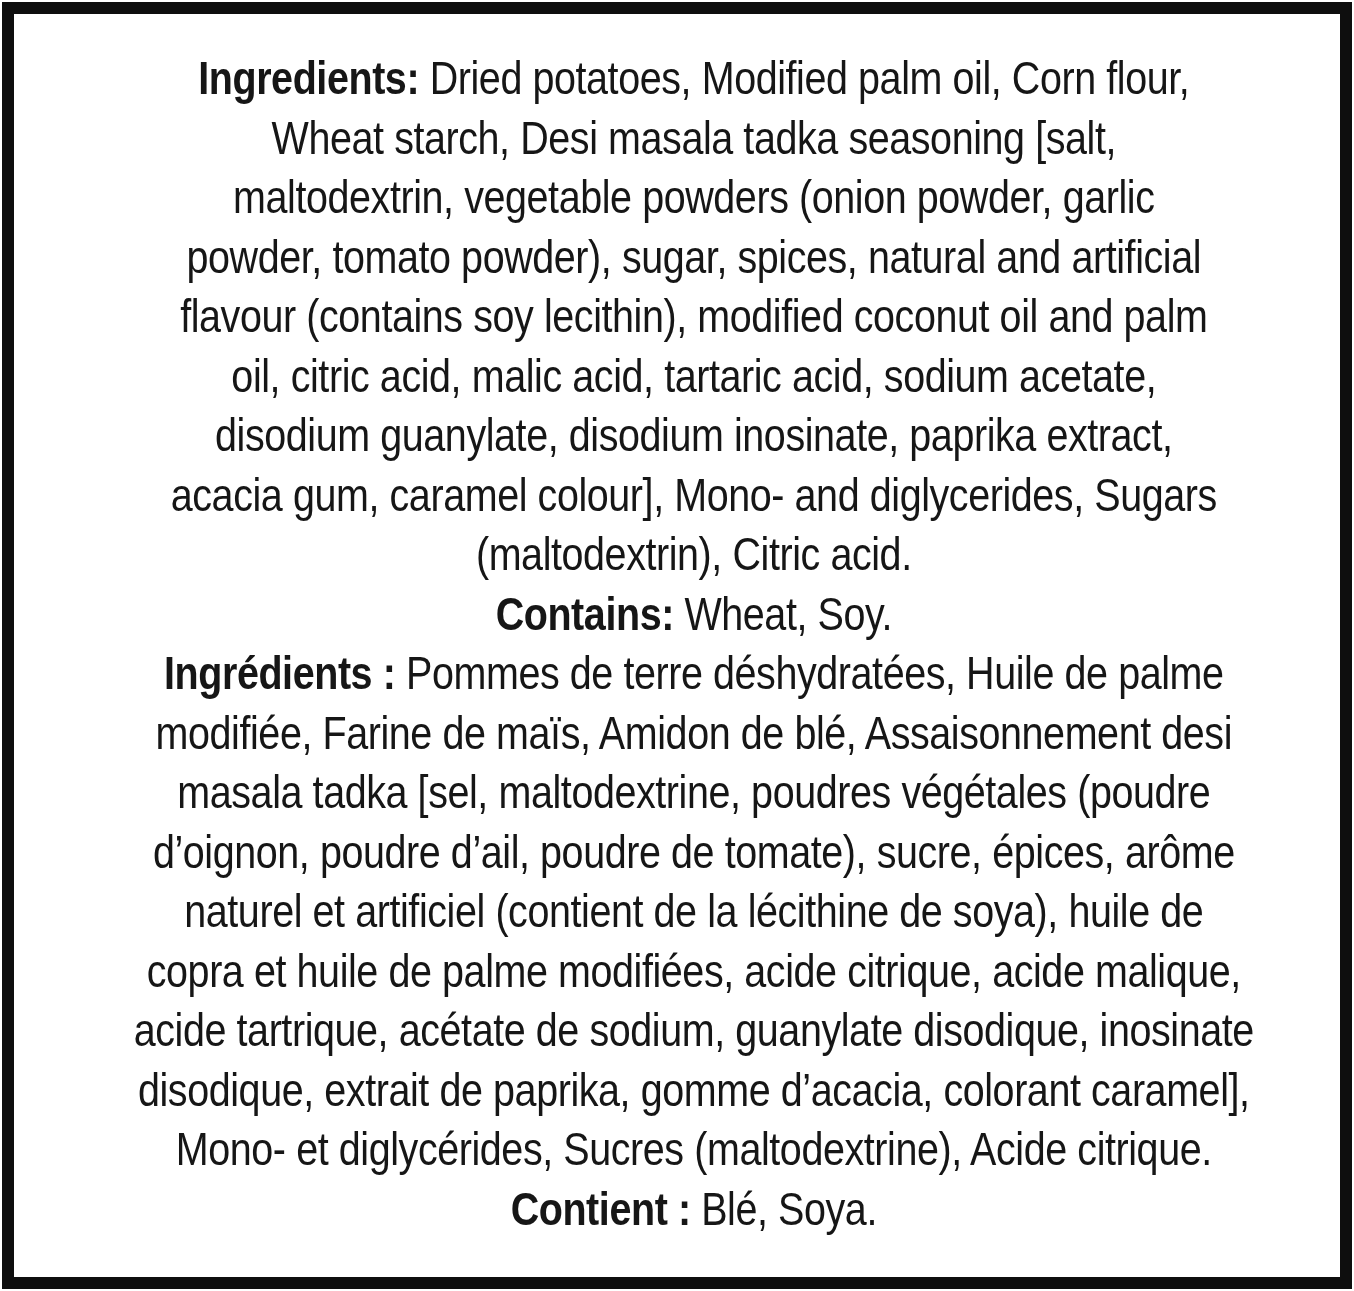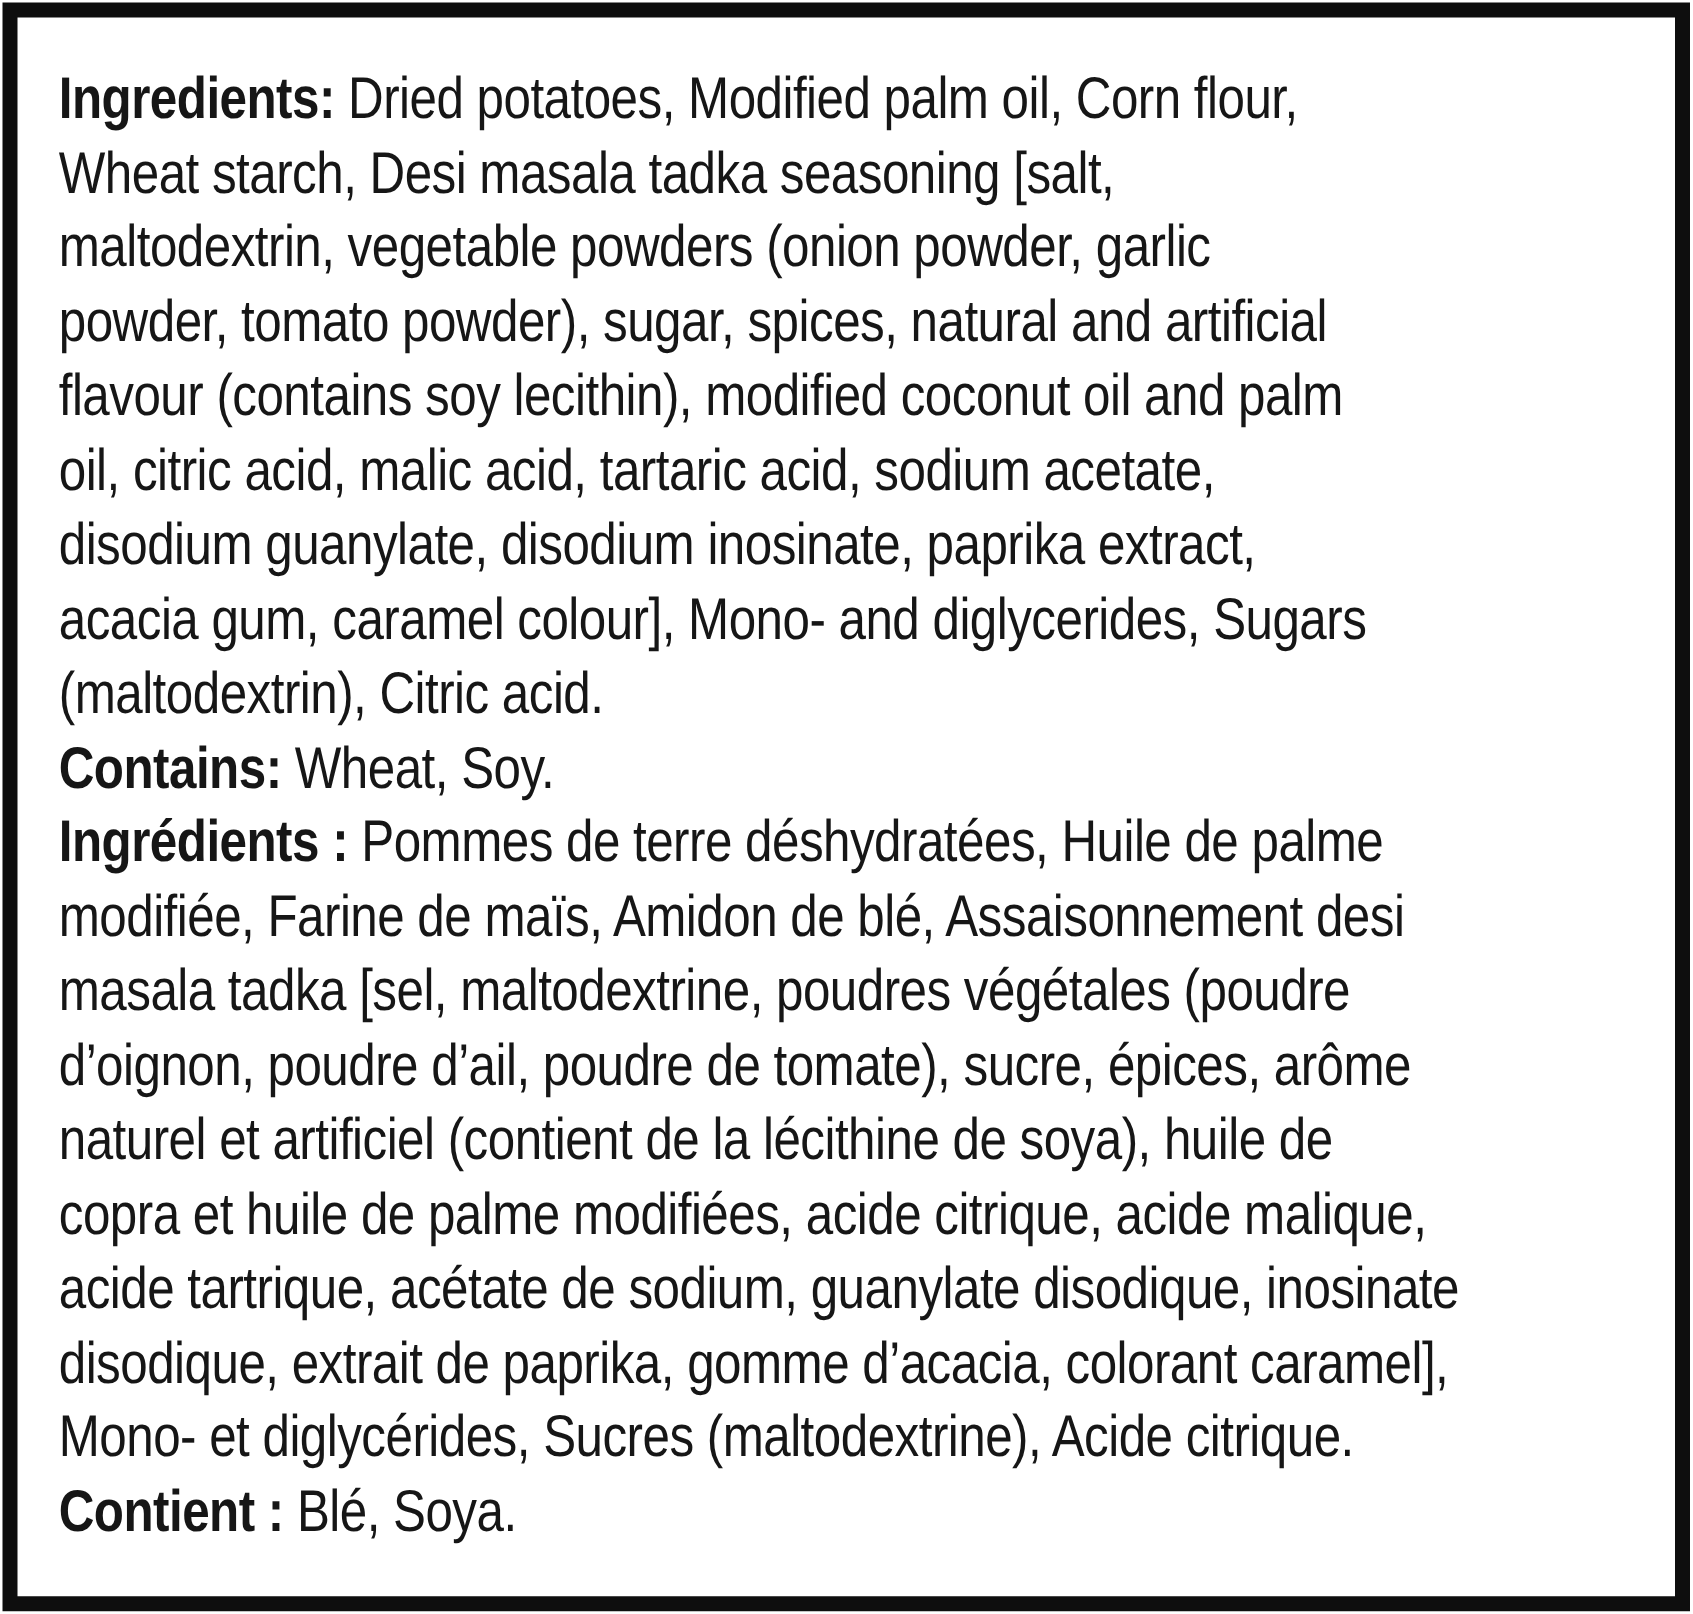--- a/index.html
+++ b/index.html
@@ -17,20 +17,21 @@
     position: absolute;
     left: 2px;
     top: 2px;
     right: 2px;
     bottom: 2px;
     border: 12px solid var(--border-color, #0e0e0e);
     background: var(--bg-color, #ffffff);
     box-sizing: border-box;
     padding: 34px 0 0 33px;
     overflow: hidden;
+    text-align: center;
   }
   .text-block {
     transform: scaleX(0.84);
     transform-origin: 0 0;
     width: 1540px;
     color: var(--text-color, #161616);
     font-size: 47px;
     line-height: 59.5px;
     letter-spacing: -0.5px;
   }

